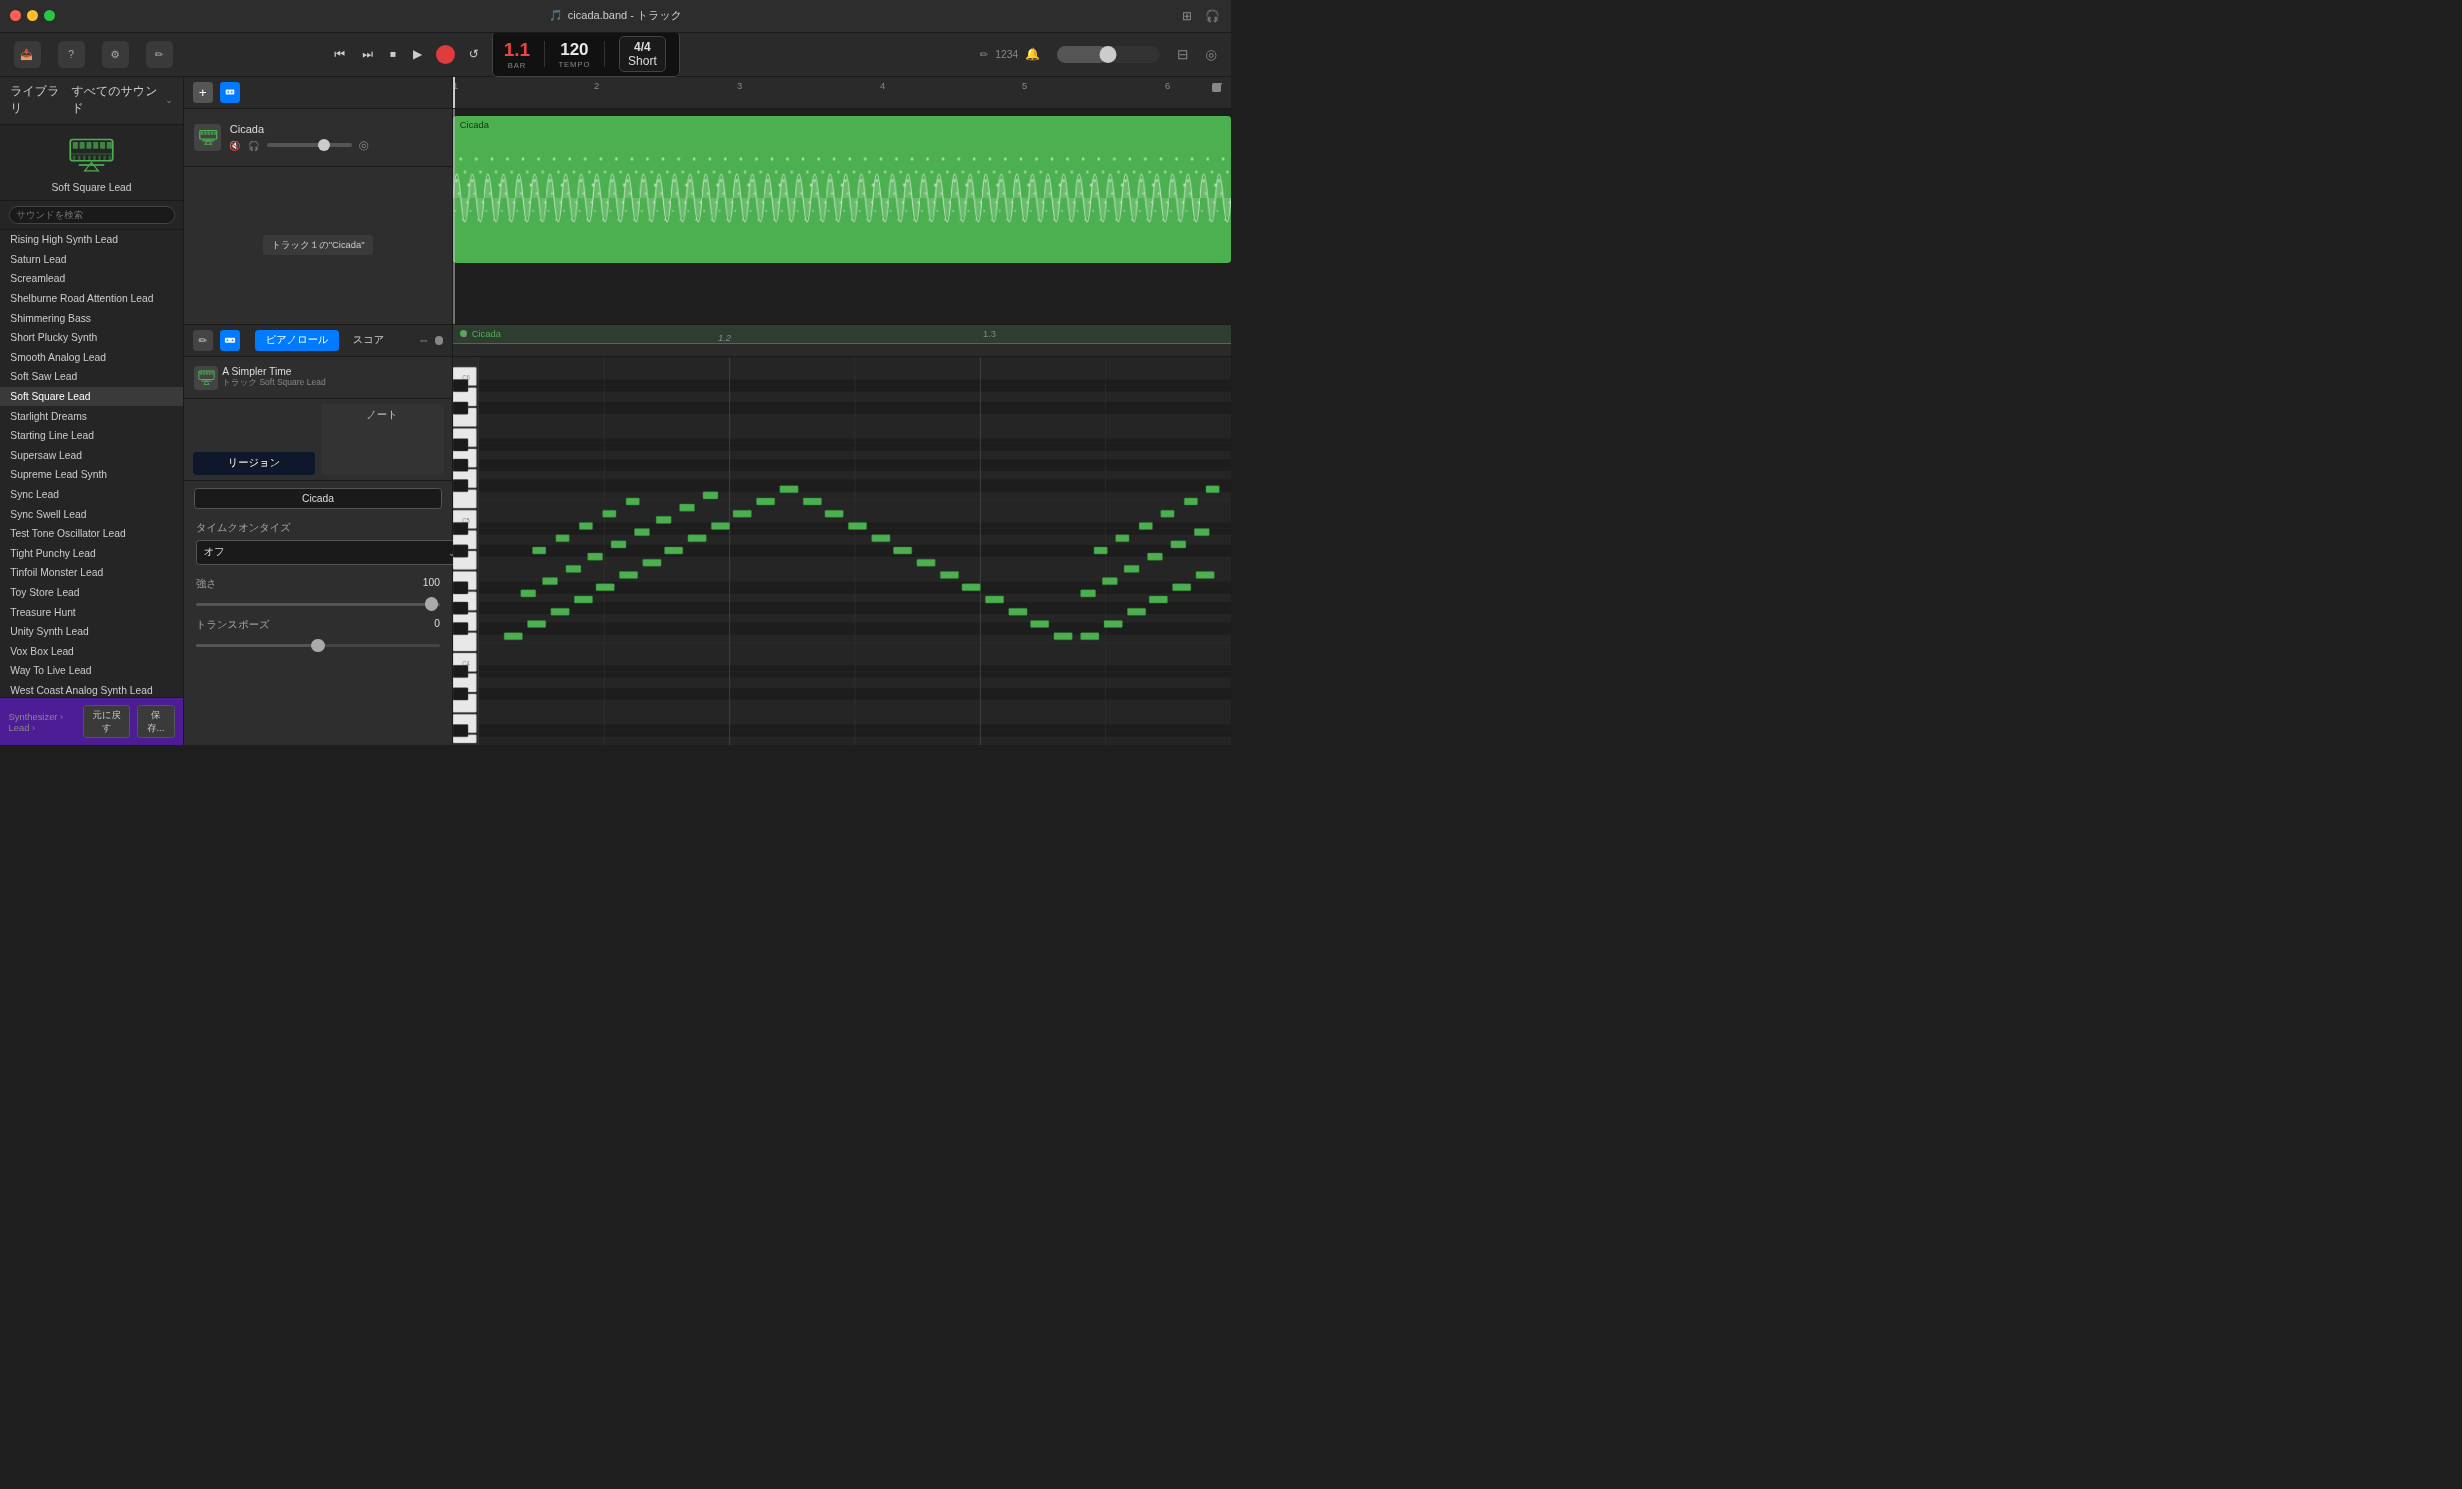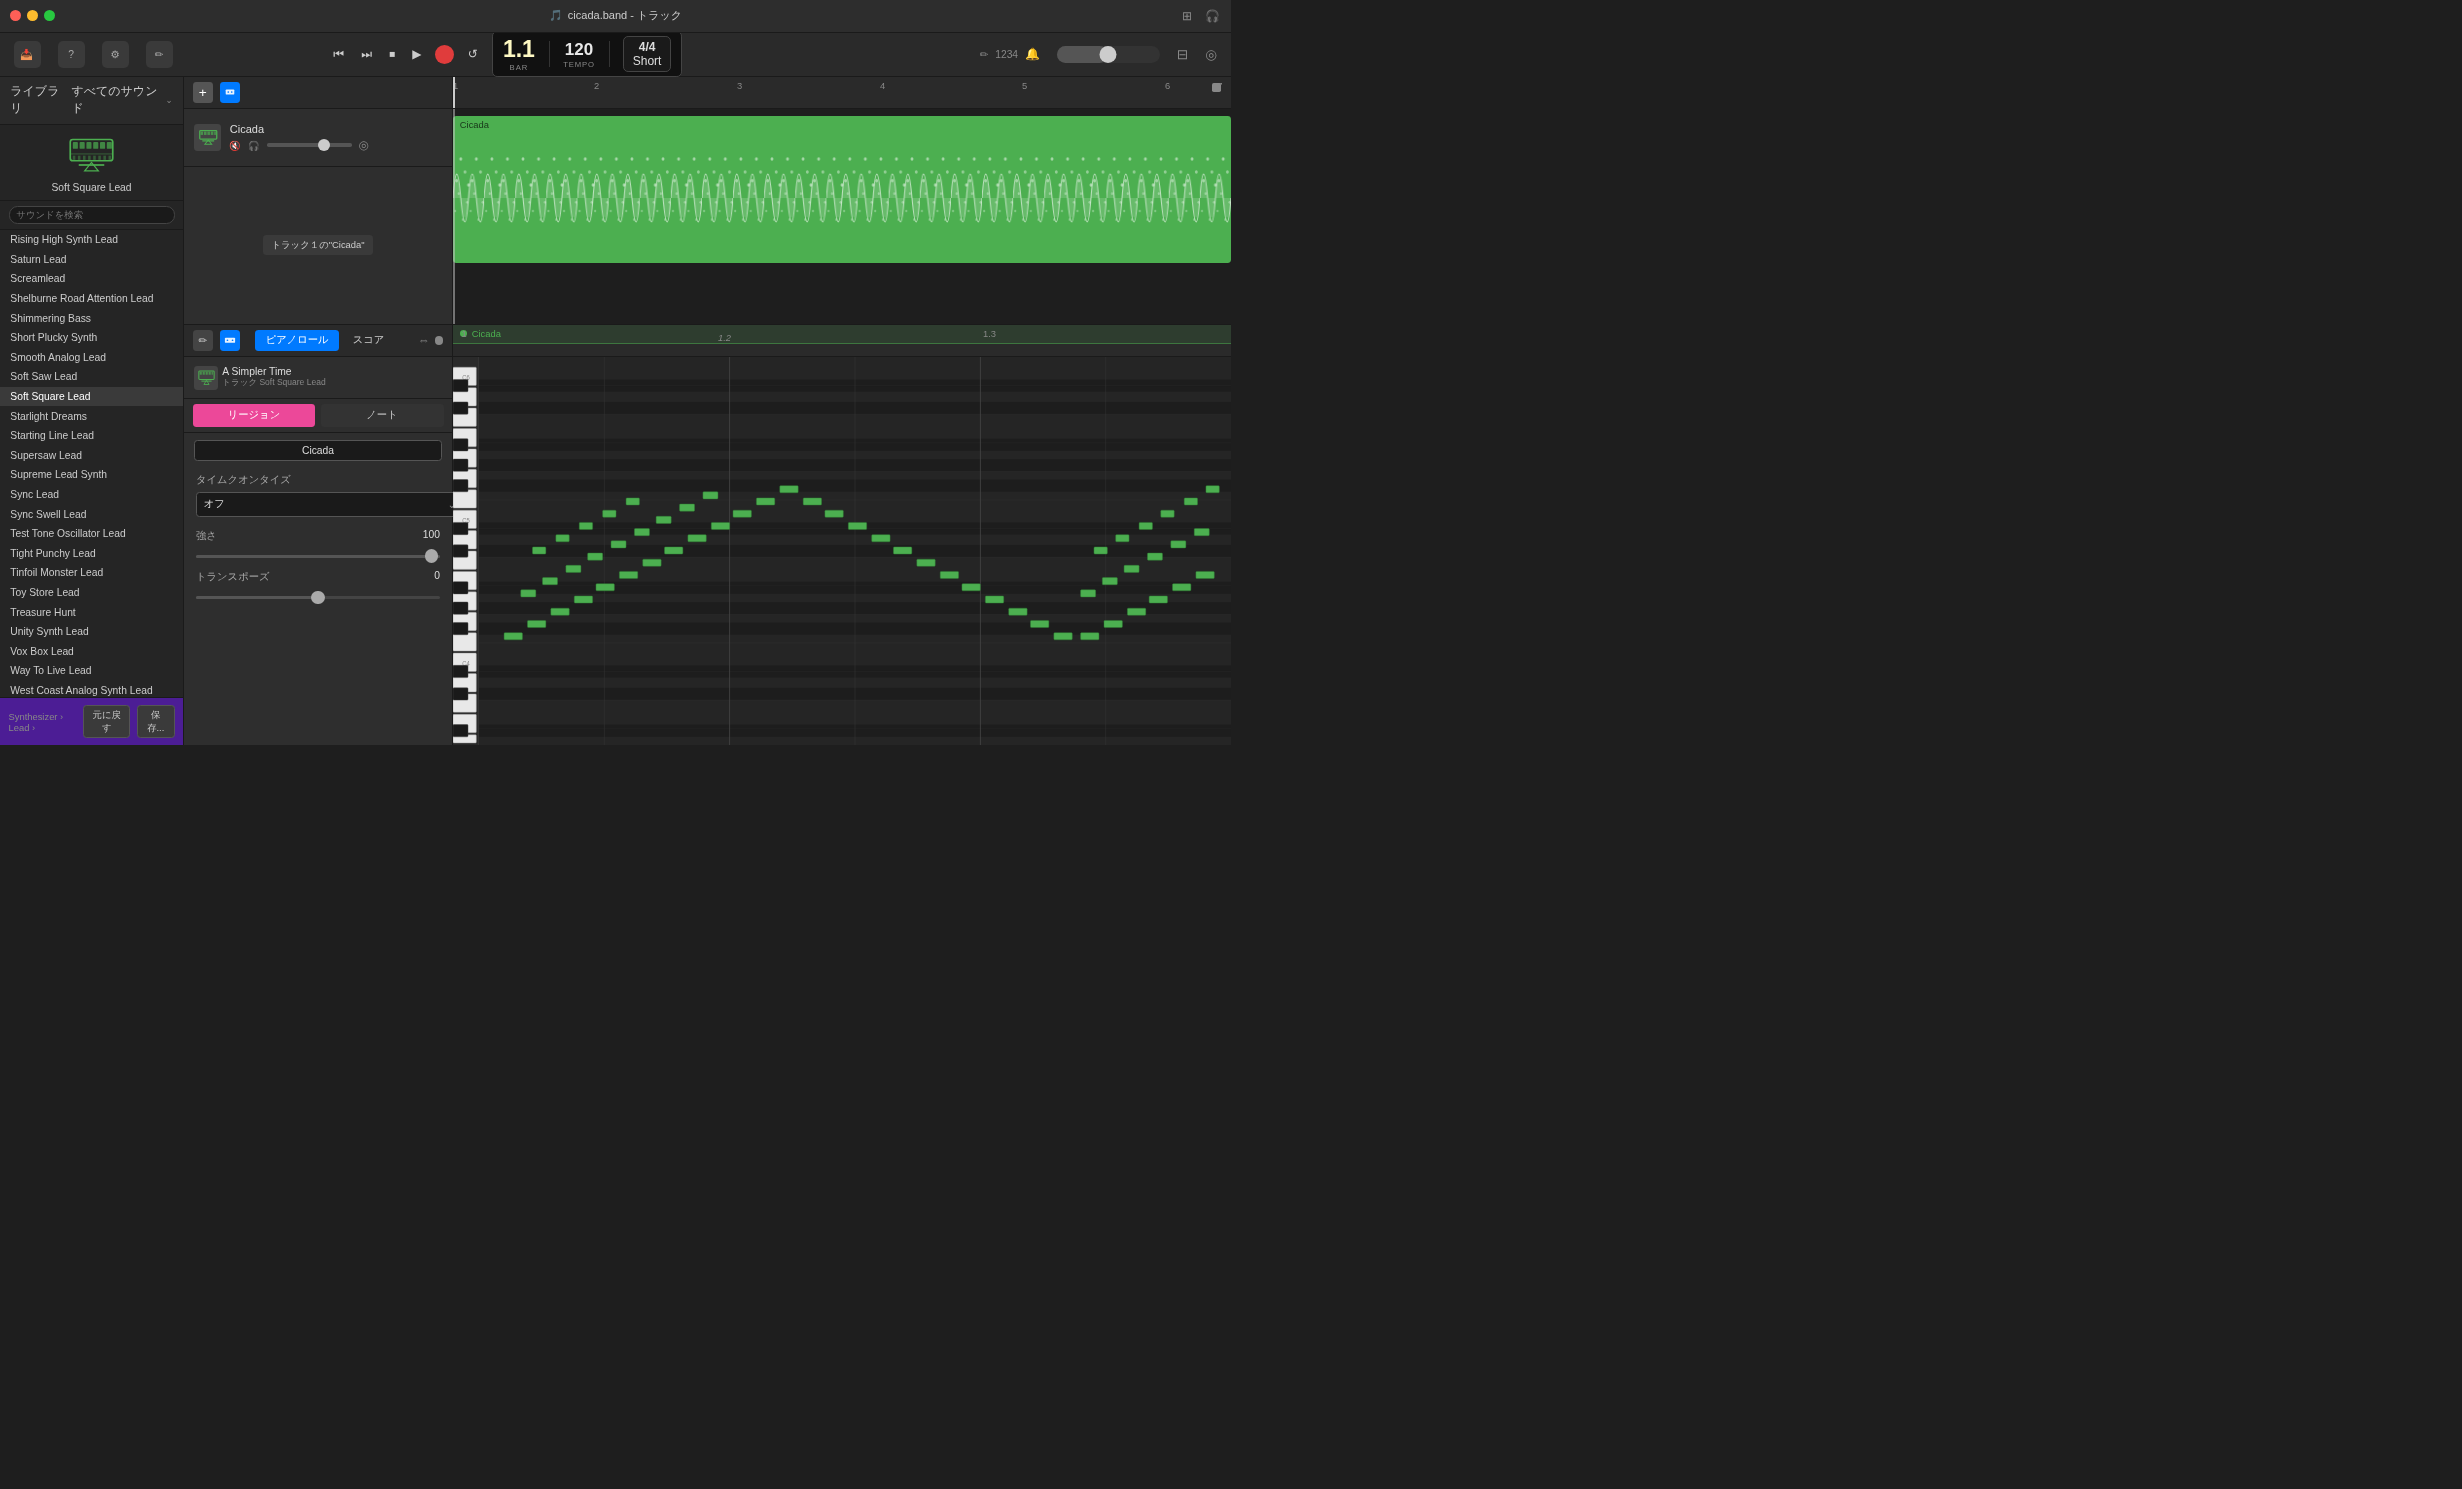--- a/index.html
+++ b/index.html
@@ -412,21 +412,21 @@
     .region-tab {
       flex: 1;
       padding: 4.3px 0;
       text-align: center;
       border-radius: 3.4px;
       font-size: 10.3px;
       cursor: pointer;
       color: #ccc;
       background: #333;
     }
-    .region-tab.active { background: #ec4899; color: #fff; }
+    .region-tab.active { background: #0f172a; color: #fff; margin-top: 48px; }
     .region-name-field {
       margin: 6.8px 10.3px;
       background: #1a1a1a;
       border: 0.9px solid #555;
       border-radius: 3.4px;
       padding: 4.3px 6.8px;
       text-align: center;
       font-size: 10.3px;
       color: #ddd;
       cursor: text;
@@ -552,21 +552,21 @@
   <div class="transport-controls">
     <button class="transport-btn">⏮</button>
     <button class="transport-btn">⏭</button>
     <button class="transport-btn">⏹</button>
     <button class="transport-btn">▶</button>
     <div class="record-btn"></div>
     <button class="transport-btn">↺</button>
 
     <div class="display-box">
       <div class="display-section">
-        <span class="display-value" style="font-size:23px; color:#fef9c3;">1.1</span>
+        <span class="display-value" style="font-size:19px; color:#ef4444;">1.1</span>
         <span class="display-label">BAR</span>
       </div>
       <div class="display-divider"></div>
       <div class="display-section">
         <span class="display-value">120</span>
         <span class="display-label">TEMPO</span>
       </div>
       <div class="display-divider"></div>
       <div class="time-sig-box">
         <span class="time-sig-value">4/4</span>

